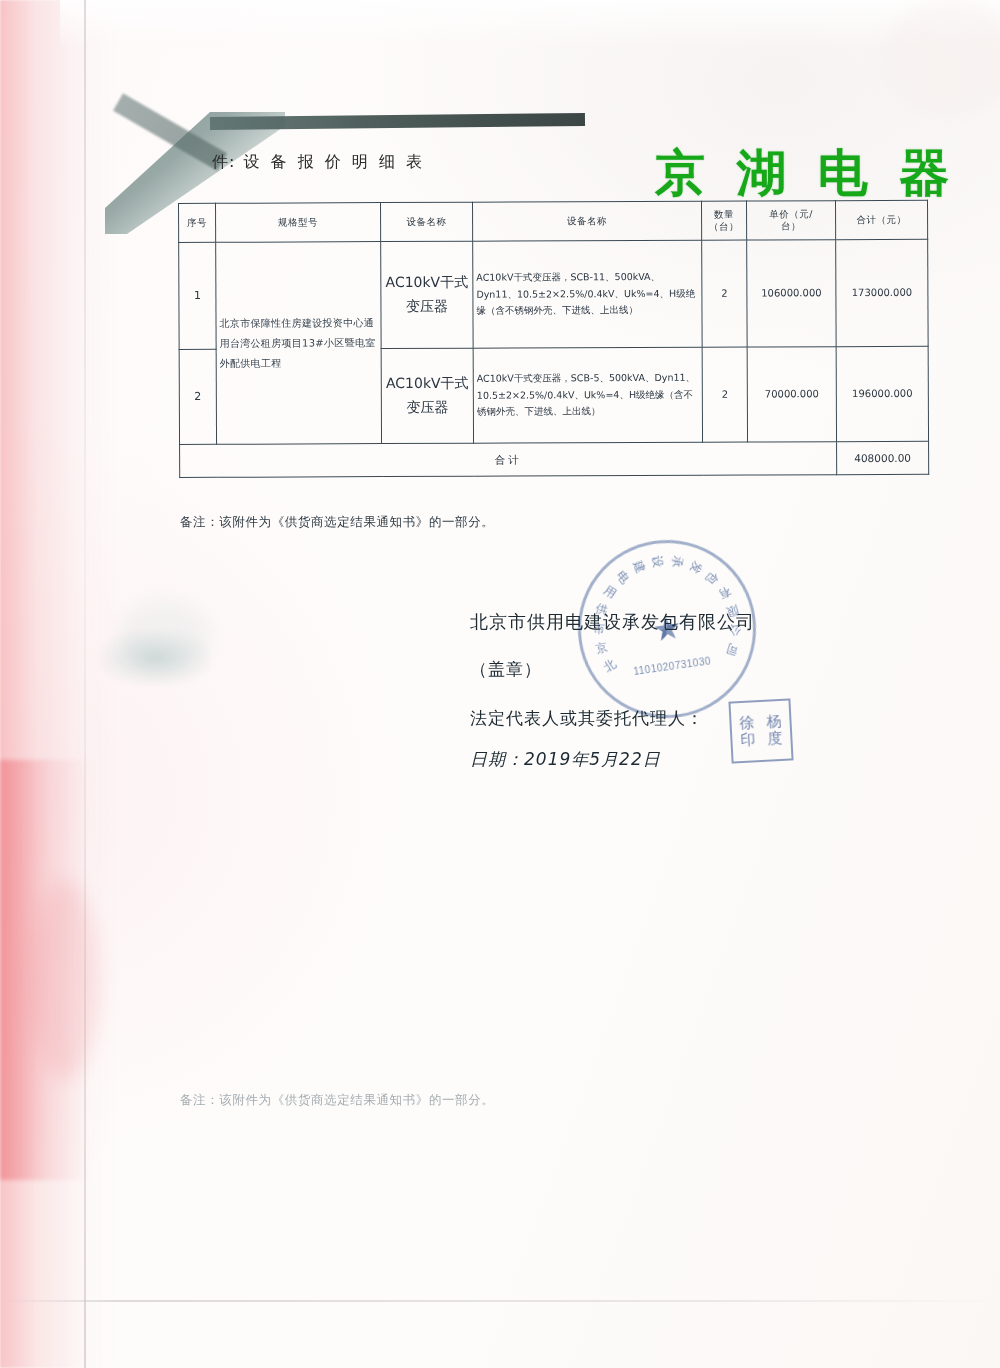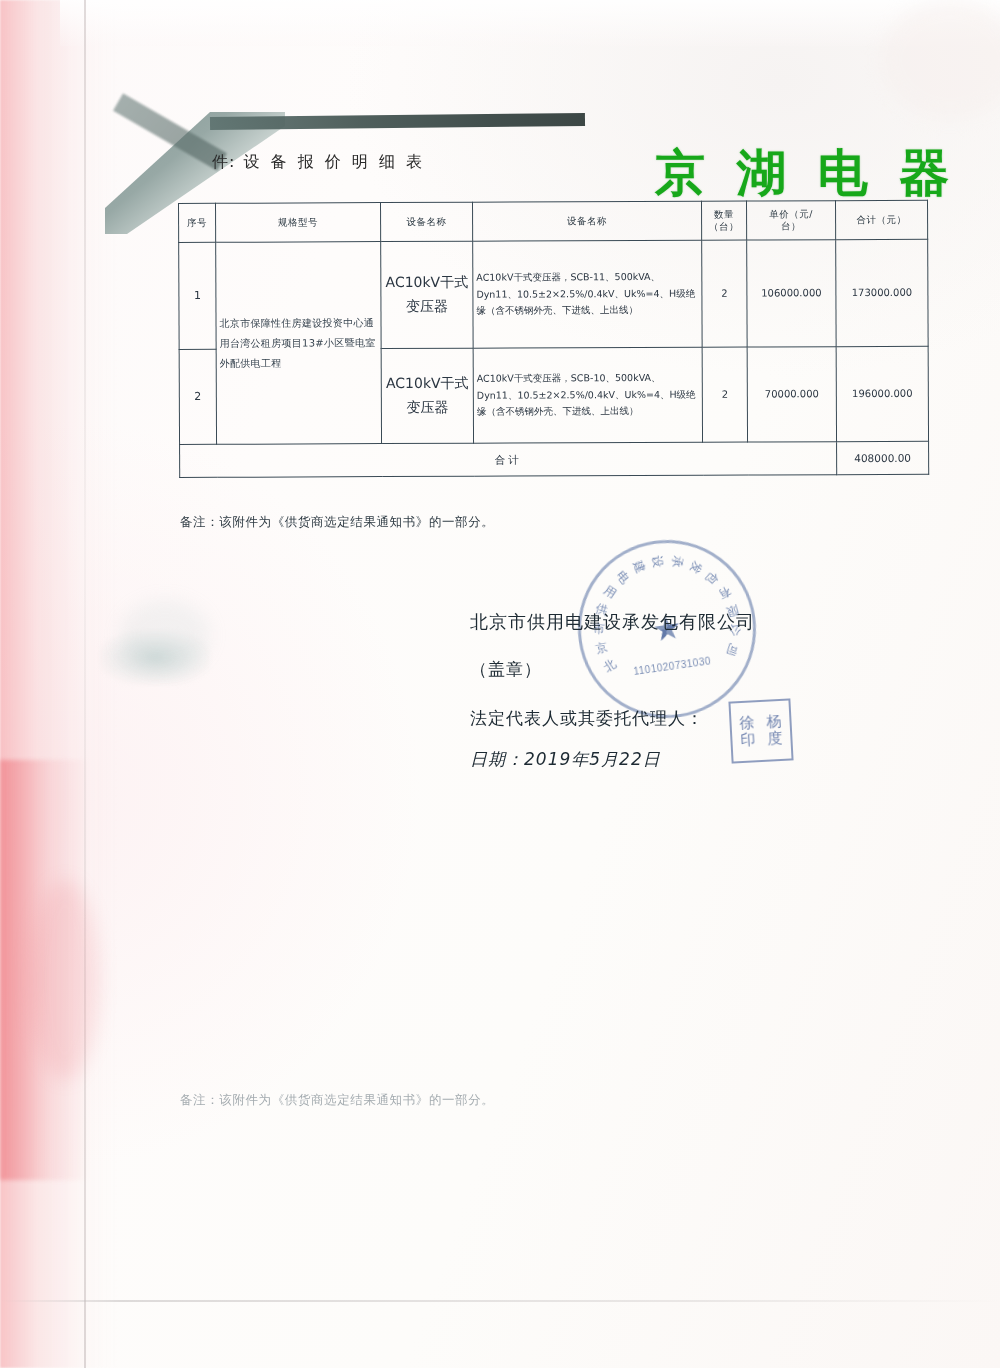--- a/index.html
+++ b/index.html
@@ -379,21 +379,21 @@
           <td class="proj" rowspan="2">北京市保障性住房建设投资中心通用台湾公租房项目13#小区暨电室外配供电工程</td>
           <td class="devname">AC10kV干式变压器</td>
           <td class="spec">AC10kV干式变压器，SCB-11、500kVA、Dyn11、10.5±2×2.5%/0.4kV、Uk%=4、H级绝缘（含不锈钢外壳、下进线、上出线）</td>
           <td class="qty">2</td>
           <td class="money">106000.000</td>
           <td class="money">173000.000</td>
         </tr>
         <tr class="row-2">
           <td class="num">2</td>
           <td class="devname">AC10kV干式变压器</td>
-          <td class="spec">AC10kV干式变压器，SCB-10、500kVA、Dyn11、10.5±2×2.5%/0.4kV、Uk%=4、H级绝缘（含不锈钢外壳、下进线、上出线）</td>
+          <td class="spec">AC10kV干式变压器，SCB-5、500kVA、Dyn11、10.5±2×2.5%/0.4kV、Uk%=4、H级绝缘（含不锈钢外壳、下进线、上出线）</td>
           <td class="qty">2</td>
           <td class="money">70000.000</td>
           <td class="money">196000.000</td>
         </tr>
         <tr class="sum">
           <td colspan="6">合计</td>
           <td class="sumval">408000.00</td>
         </tr>
       </tbody>
     </table>

